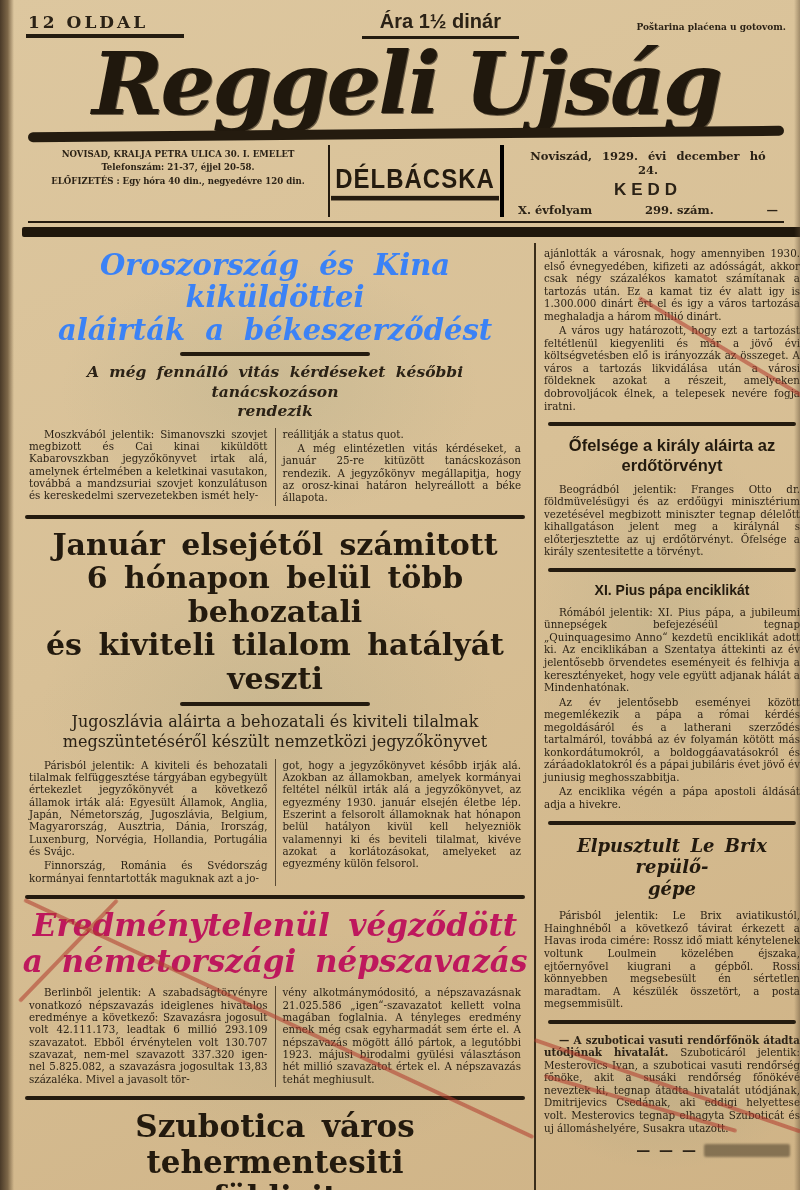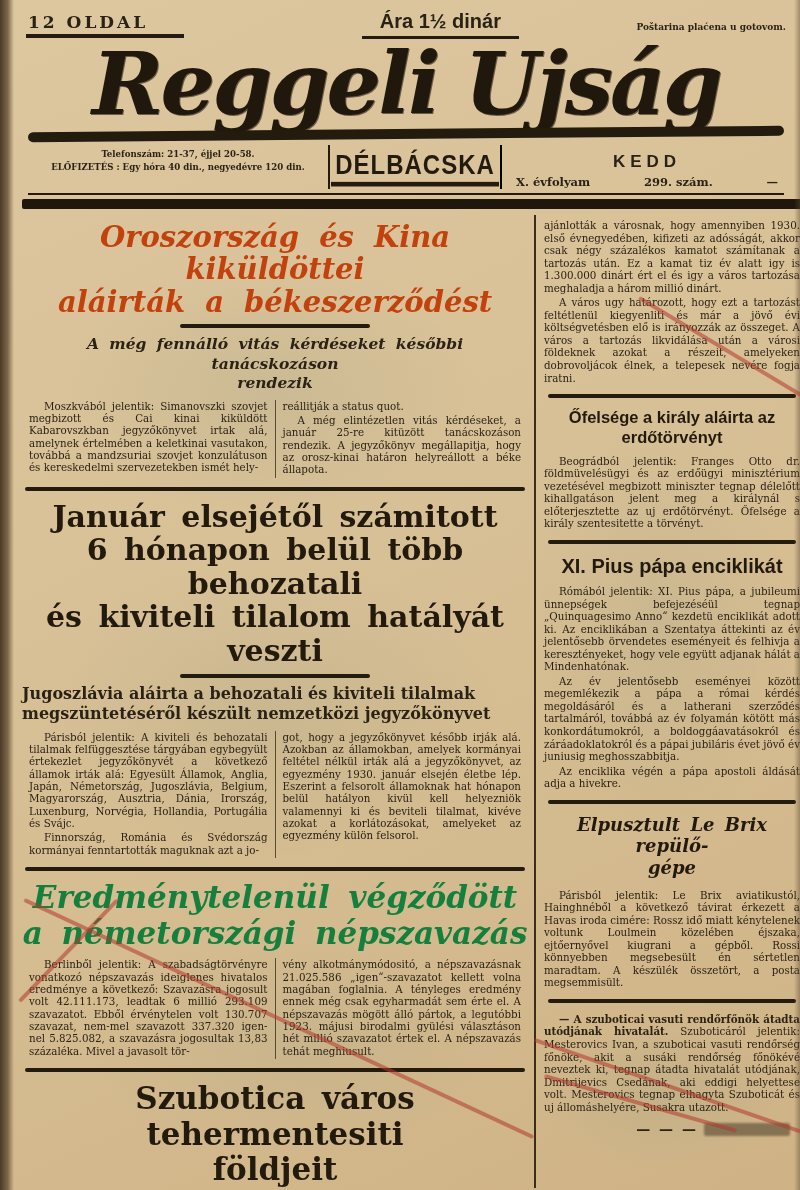--- a/index.html
+++ b/index.html
@@ -25,42 +25,42 @@
   .topline{display:flex;align-items:center;justify-content:space-between;padding:2px 4px 0 4px;}
   .pagecount{font-size:17px;font-weight:bold;letter-spacing:3px;border-bottom:4px solid #241c10;padding:0 36px 2px 2px;}
   .price{font-size:20px;font-weight:bold;font-family:"Liberation Sans",sans-serif;border-bottom:3px solid #241c10;padding:0 18px 3px 18px;margin-left:60px;}
   .postage{font-size:9px;font-weight:bold;margin-top:4px;}
   .masthead{text-align:center;font-family:"DejaVu Serif",serif;font-style:italic;font-weight:bold;
        font-size:86px;line-height:1.0;letter-spacing:-3px;color:#20180d;margin-top:2px;
        text-shadow:1px 1px 0 rgba(32,24,13,.6);}
   .mastrule{height:10px;background:#241b0f;width:756px;margin:2px auto 0 auto;transform:rotate(-.5deg);border-radius:5px;}
   .infobar{display:flex;width:756px;margin:6px auto 0 auto;border-bottom:2px solid #241b0f;padding-bottom:4px;}
   .office{width:300px;text-align:center;font-size:8.6px;font-weight:bold;line-height:1.55;padding-top:3px;}
-  .logocell{width:170px;border-left:2px solid #241b0f;border-right:2px solid #000000;display:flex;align-items:center;justify-content:center;text-align:right;}
+  .logocell{width:170px;border-left:2px solid #241b0f;border-right:4px solid #000000;display:flex;align-items:center;justify-content:center;text-align:right;}
   .logo{font-family:"Liberation Sans",sans-serif;font-weight:bold;font-size:24px;letter-spacing:1px;
         color:#241b0f;border-bottom:4px solid #241b0f;transform:scaleY(1.15);padding:0 4px 1px 4px;}
   .datecell{flex:1;padding:4px 6px 0 14px;font-size:11.5px;font-weight:bold;}
   .dateline{text-align:center;word-spacing:6px;}
   .day{font-family:"Liberation Sans",sans-serif;text-align:center;font-size:17px;letter-spacing:5px;margin-top:3px;}
   .volrow{display:flex;justify-content:space-between;margin-top:3px;}
   .thickbar{height:10px;background:#1f170c;width:780px;margin:4px auto 0 auto;border-radius:2px;}
 
   
   .main{display:flex;width:778px;margin:6px auto 0 auto;}
   .leftgroup{width:506px;}
   .rightcol{flex:1;border-left:2px solid #3a2d1a;padding-left:8px;margin-left:6px;}
 
-  .hl1{font-size:29px;font-weight:bold;font-style:italic;text-align:center;line-height:1.12;word-spacing:10px;color:#c2410c;}
+  .hl1{font-size:29px;font-weight:bold;font-style:italic;text-align:center;line-height:1.12;word-spacing:10px;color:#3b82f6;}
   .hl2{font-size:30px;font-weight:bold;text-align:center;line-height:1.12;word-spacing:6px;color:#231a0e;margin-top:8px;}
-  .hl3{font-size:31px;font-weight:bold;font-style:italic;text-align:center;line-height:1.15;word-spacing:8px;color:#15803d;}
+  .hl3{font-size:31px;font-weight:bold;font-style:italic;text-align:center;line-height:1.15;word-spacing:8px;color:#be185d;}
   .hl4{font-size:31px;font-weight:bold;text-align:center;line-height:1.15;word-spacing:6px;color:#231a0e;}
   .hl span{display:block;}
   .shortrule{width:190px;height:4px;background:#241b0f;margin:6px auto;border-radius:2px;}
   .sub1{font-size:15.5px;font-weight:bold;font-style:italic;text-align:center;line-height:1.25;word-spacing:5px;}
-  .sub2{font-size:16px;font-weight:bold;line-height:1.25;}
+  .sub2{font-size:16px;font-weight:normal;text-align:center;line-height:1.25;}
   .sub span{display:block;}
   .cols{display:flex;margin-top:7px;}
   .col{flex:1;padding:0 7px;}
   .col + .col{border-left:1px solid rgba(50,38,22,.75);}
   .col p{margin:0 0 2px 0;font-size:10.3px;line-height:1.2;text-align:justify;text-indent:15px;}
   .col p.ni{text-indent:0;}
   .wide-rule{height:4px;background:#241b0f;width:99%;margin:9px auto;border-radius:2px;}
 
   .rc p{margin:0 0 2px 0;font-size:10.3px;line-height:1.22;text-align:justify;text-indent:15px;}
   .rc p.ni{text-indent:0;}
@@ -98,27 +98,29 @@
     <div class="pagecount">12 OLDAL</div>
     <div class="price">Ára 1½ dinár</div>
     <div class="postage">Poštarina plaćena u gotovom.</div>
   </div>
 
   <div class="masthead">Reggeli Ujság</div>
   <div class="mastrule"></div>
 
   <div class="infobar">
     <div class="office">
+      <div>NOVISAD, KRALJA PETRA ULICA 30. I. EMELET</div>
       <div>Telefonszám: 21-37, éjjel 20-58.</div>
       <div>ELŐFIZETÉS : Egy hóra 40 din., negyedévre 120 din.</div>
     </div>
     <div class="logocell">
       <span class="logo">DÉLBÁCSKA</span>
     </div>
     <div class="datecell">
+      <div class="dateline">Noviszád, 1929. évi december hó 24.</div>
       <div class="day">KEDD</div>
       <div class="volrow">
         <span>X. évfolyam</span>
         <span>299. szám.</span>
         <span>—</span>
       </div>
     </div>
   </div>
   <div class="thickbar"></div>
 
@@ -213,21 +215,21 @@
         <div class="rhl rhl-sans">
           <span>Őfelsége a király aláirta az</span>
           <span>erdőtörvényt</span>
         </div>
         <p>Beográdból jelentik: Franges Otto dr. földmüvelésügyi és az erdőügyi minisztérium vezetésével megbizott miniszter tegnap délelőtt kihallgatáson jelent meg a királynál s előterjesztette az uj erdőtörvényt. Őfelsége a király szentesitette a törvényt.</p>
       </div>
 
       <div class="rc-rule"></div>
 
       <div>
-        <div class="rhl rhl-sans" style="font-size:20px;text-align:center;">
+        <div class="rhl rhl-sans" style="font-size:14px;text-align:center;">
           <span>XI. Pius pápa enciklikát</span>
         </div>
         <p>Rómából jelentik: XI. Pius pápa, a jubileumi ünnepségek befejezéséül tegnap „Quinquagesimo Anno“ kezdetü enciklikát adott ki. Az enciklikában a Szentatya áttekinti az év jelentősebb örvendetes eseményeit és felhivja a keresztényeket, hogy vele együtt adjanak hálát a Mindenhatónak.</p>
         <p>Az év jelentősebb eseményei között megemlékezik a pápa a római kérdés megoldásáról és a latherani szerződés tartalmáról, továbbá az év folyamán kötött más konkordátumokról, a boldoggáavatásokról és záráadoklatokról és a pápai jubiláris évet jövő év juniusig meghosszabbitja.</p>
         <p>Az enciklika végén a pápa apostoli áldását adja a hivekre.</p>
       </div>
 
       <div class="rc-rule"></div>
 
       <div>

